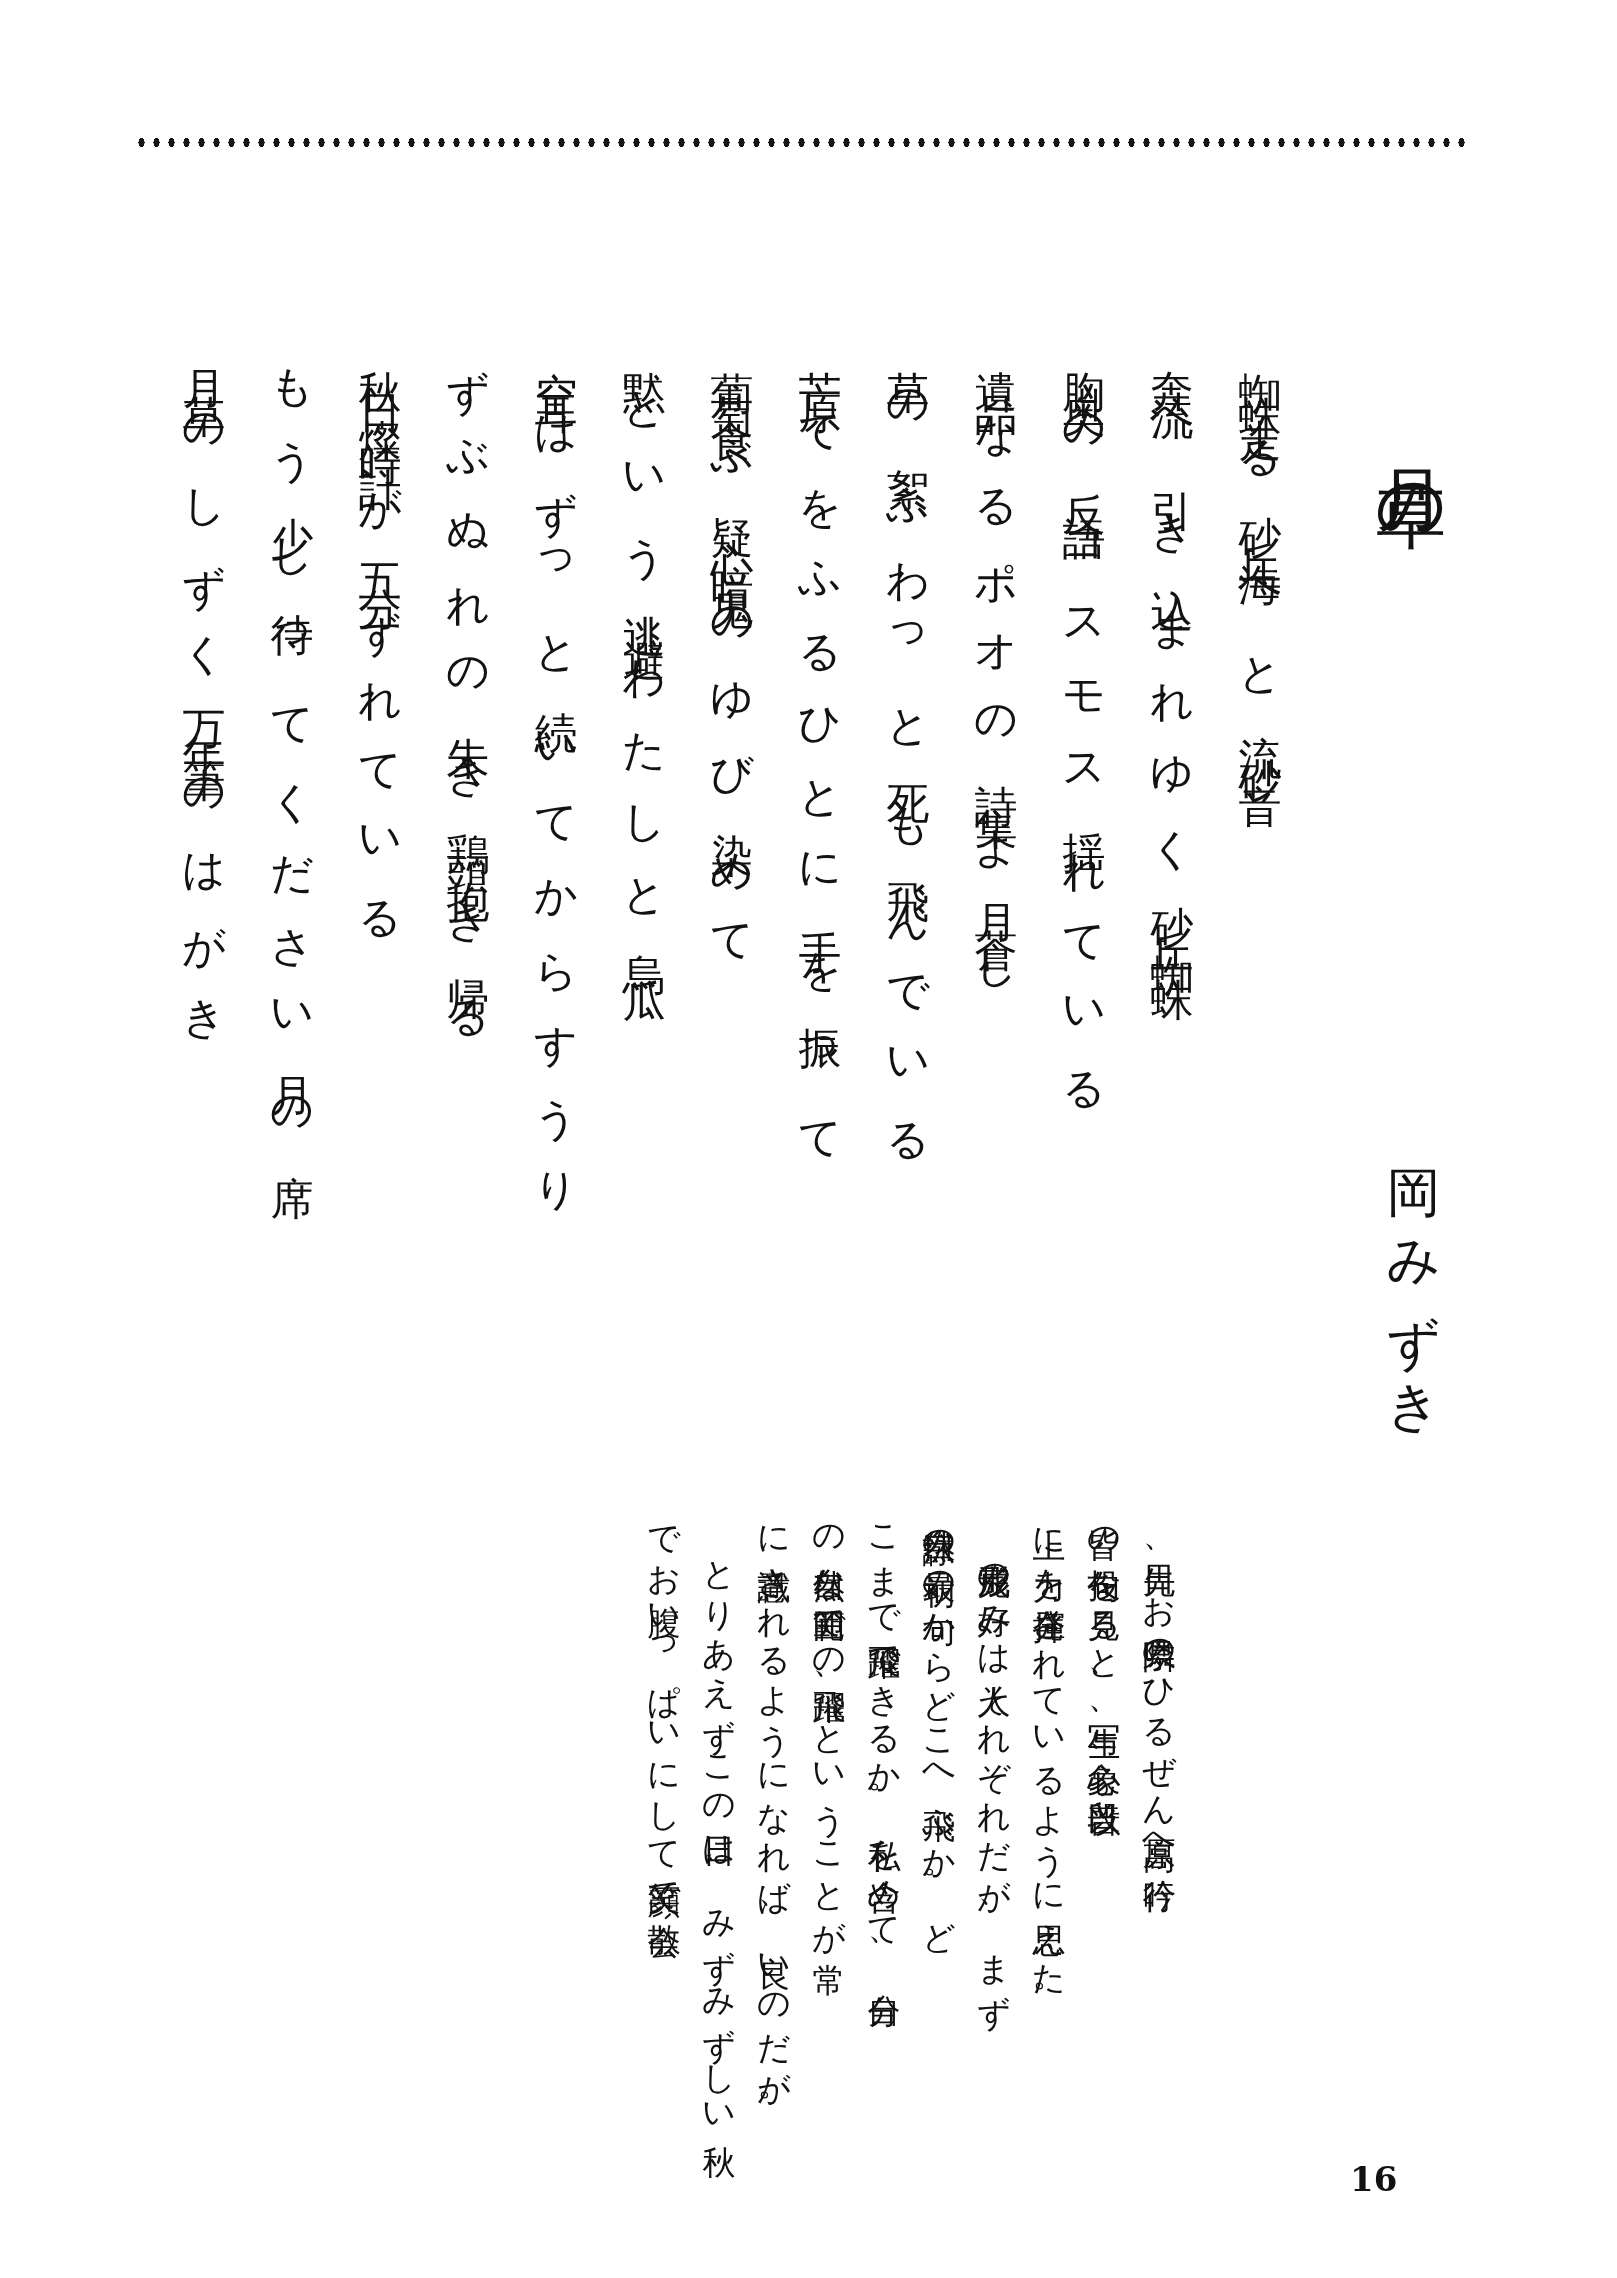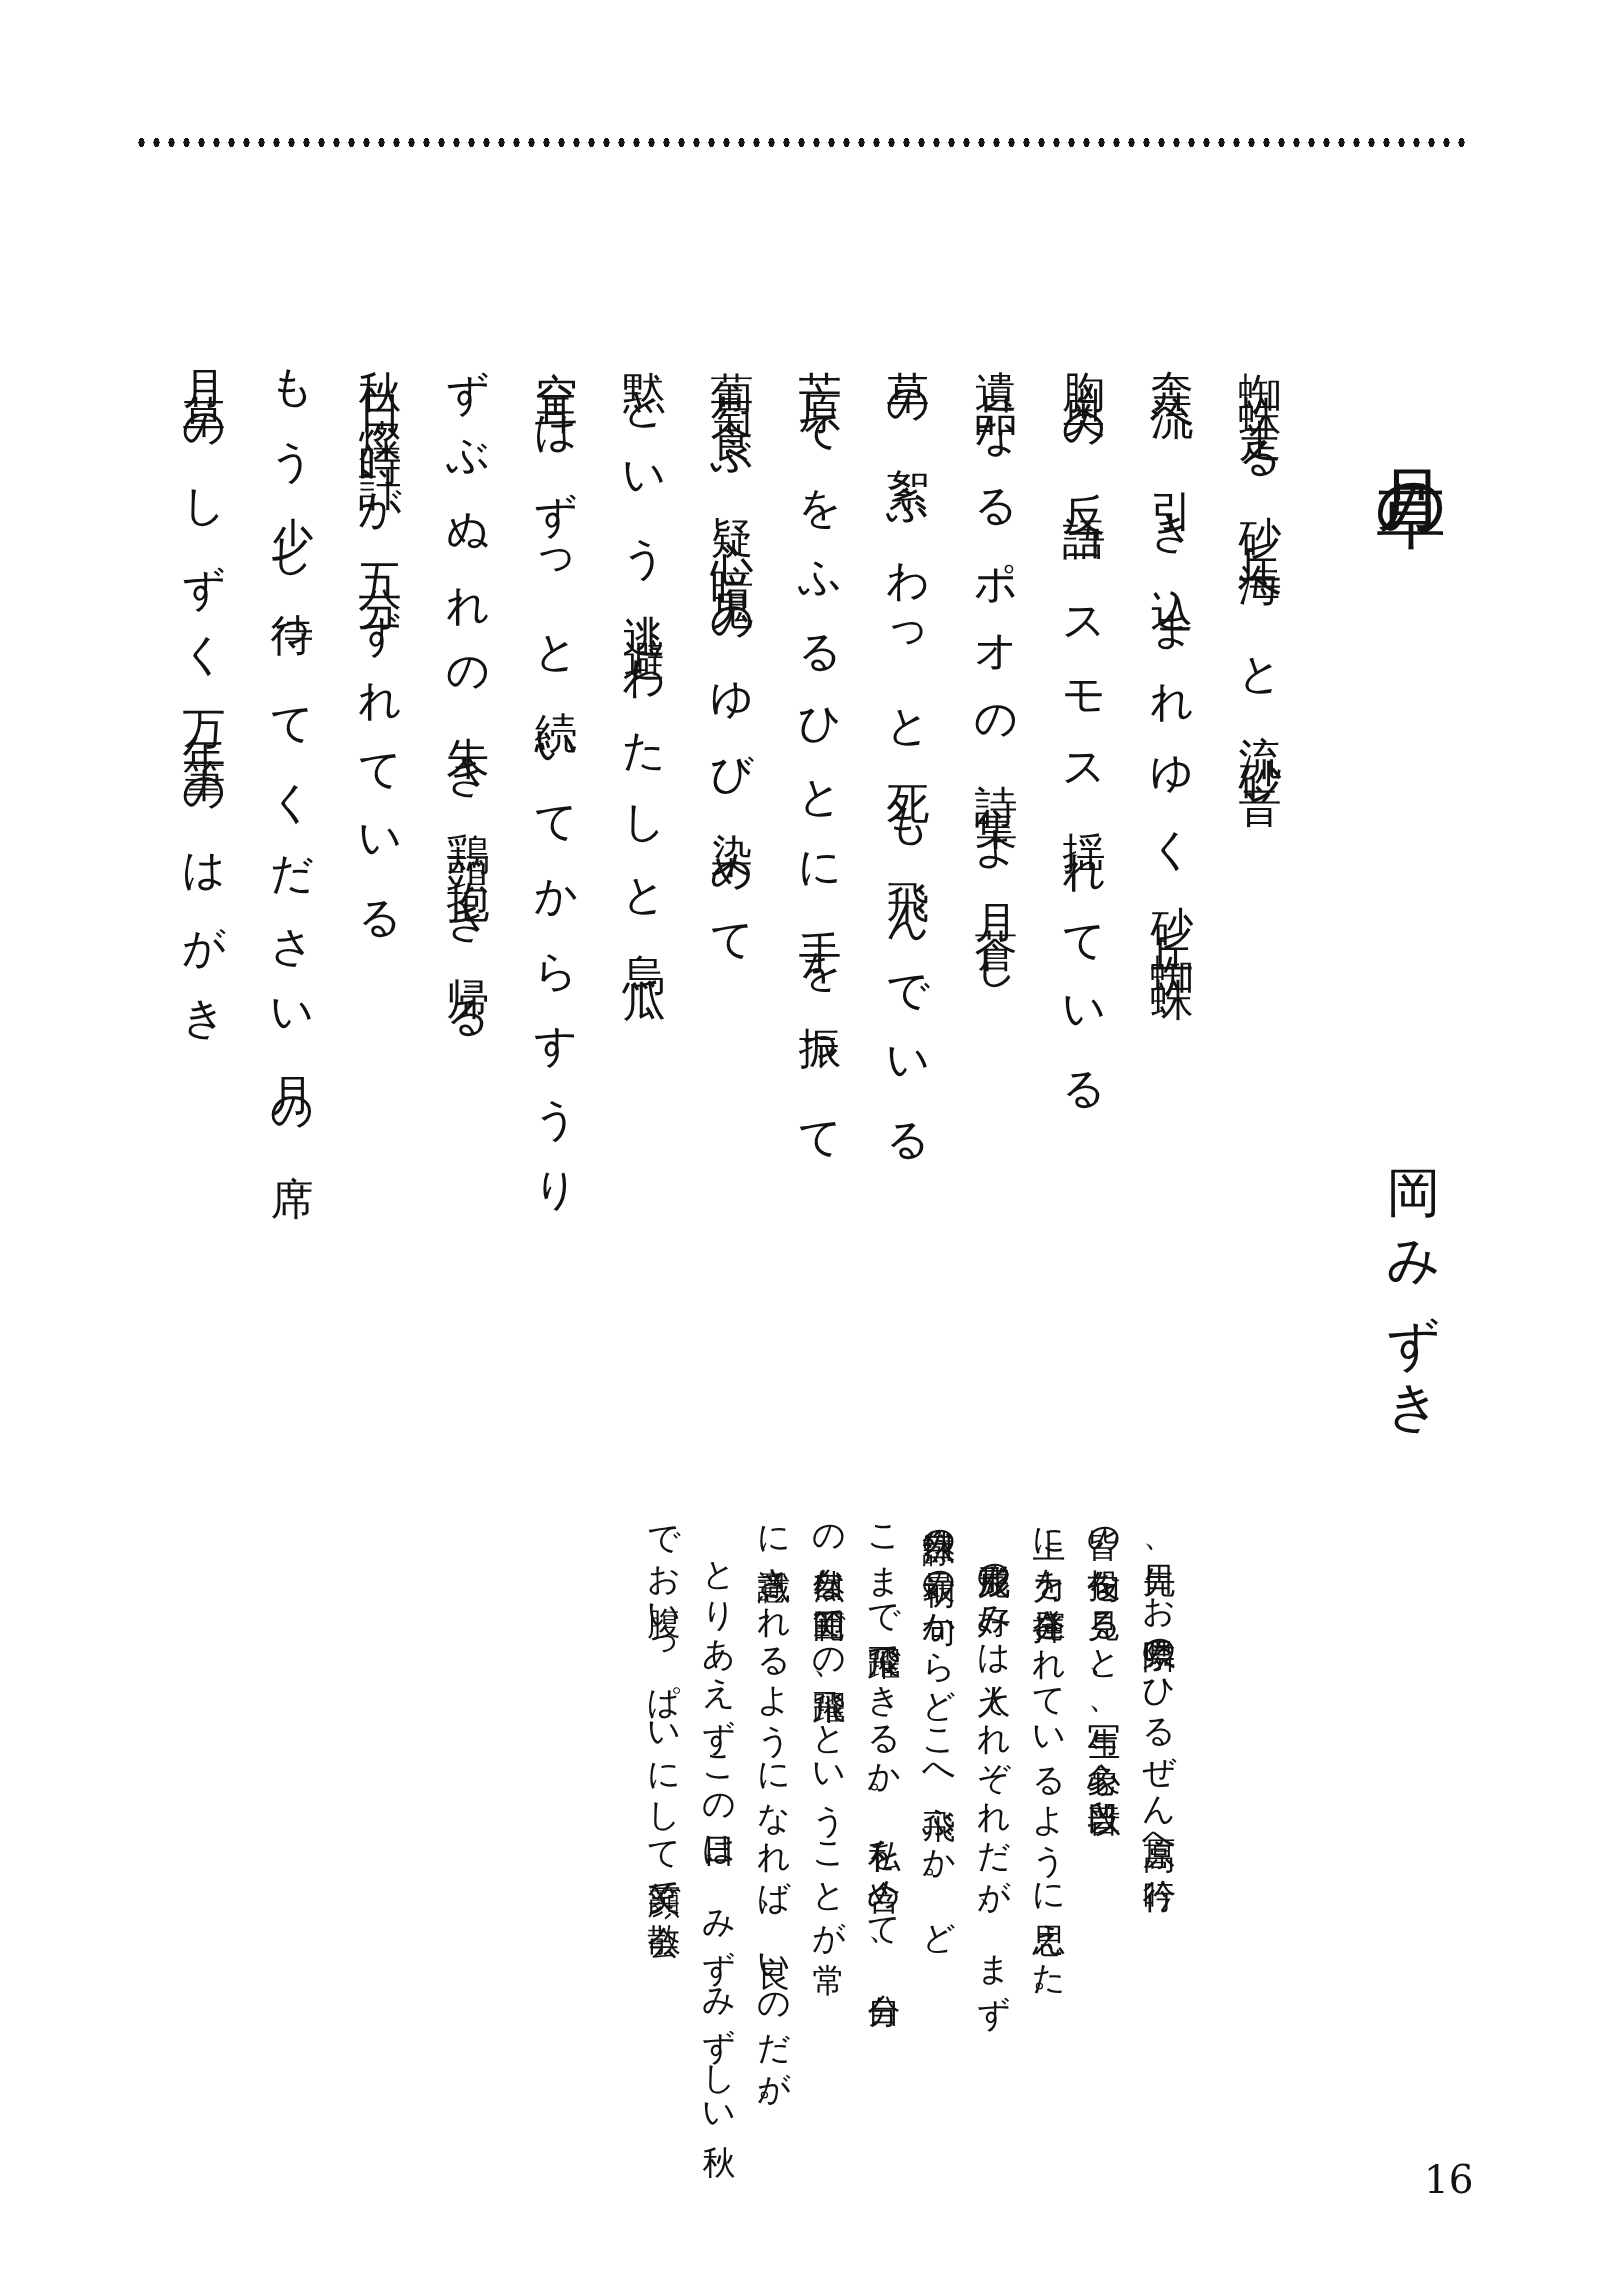--- a/index.html
+++ b/index.html
@@ -80,24 +80,25 @@
     line-height: 55px;       
     letter-spacing: 1.4px;   
   }
   .essay-col {
     white-space: nowrap;
     overflow: visible;
   }
   
   .page-number {
     position: absolute;
-    left: 1424px;
+    left: 1350px;
     top: 2160px;
-    font-size: 39px;
+    font-size: 34px;
     line-height: 39px;
+    font-weight: bold;
   }
 </style>
 </head>
 <body>
 
 <div class="page">
 
   <div class="dotted-divider"></div>
 
   <h1 class="title">月草の</h1>

